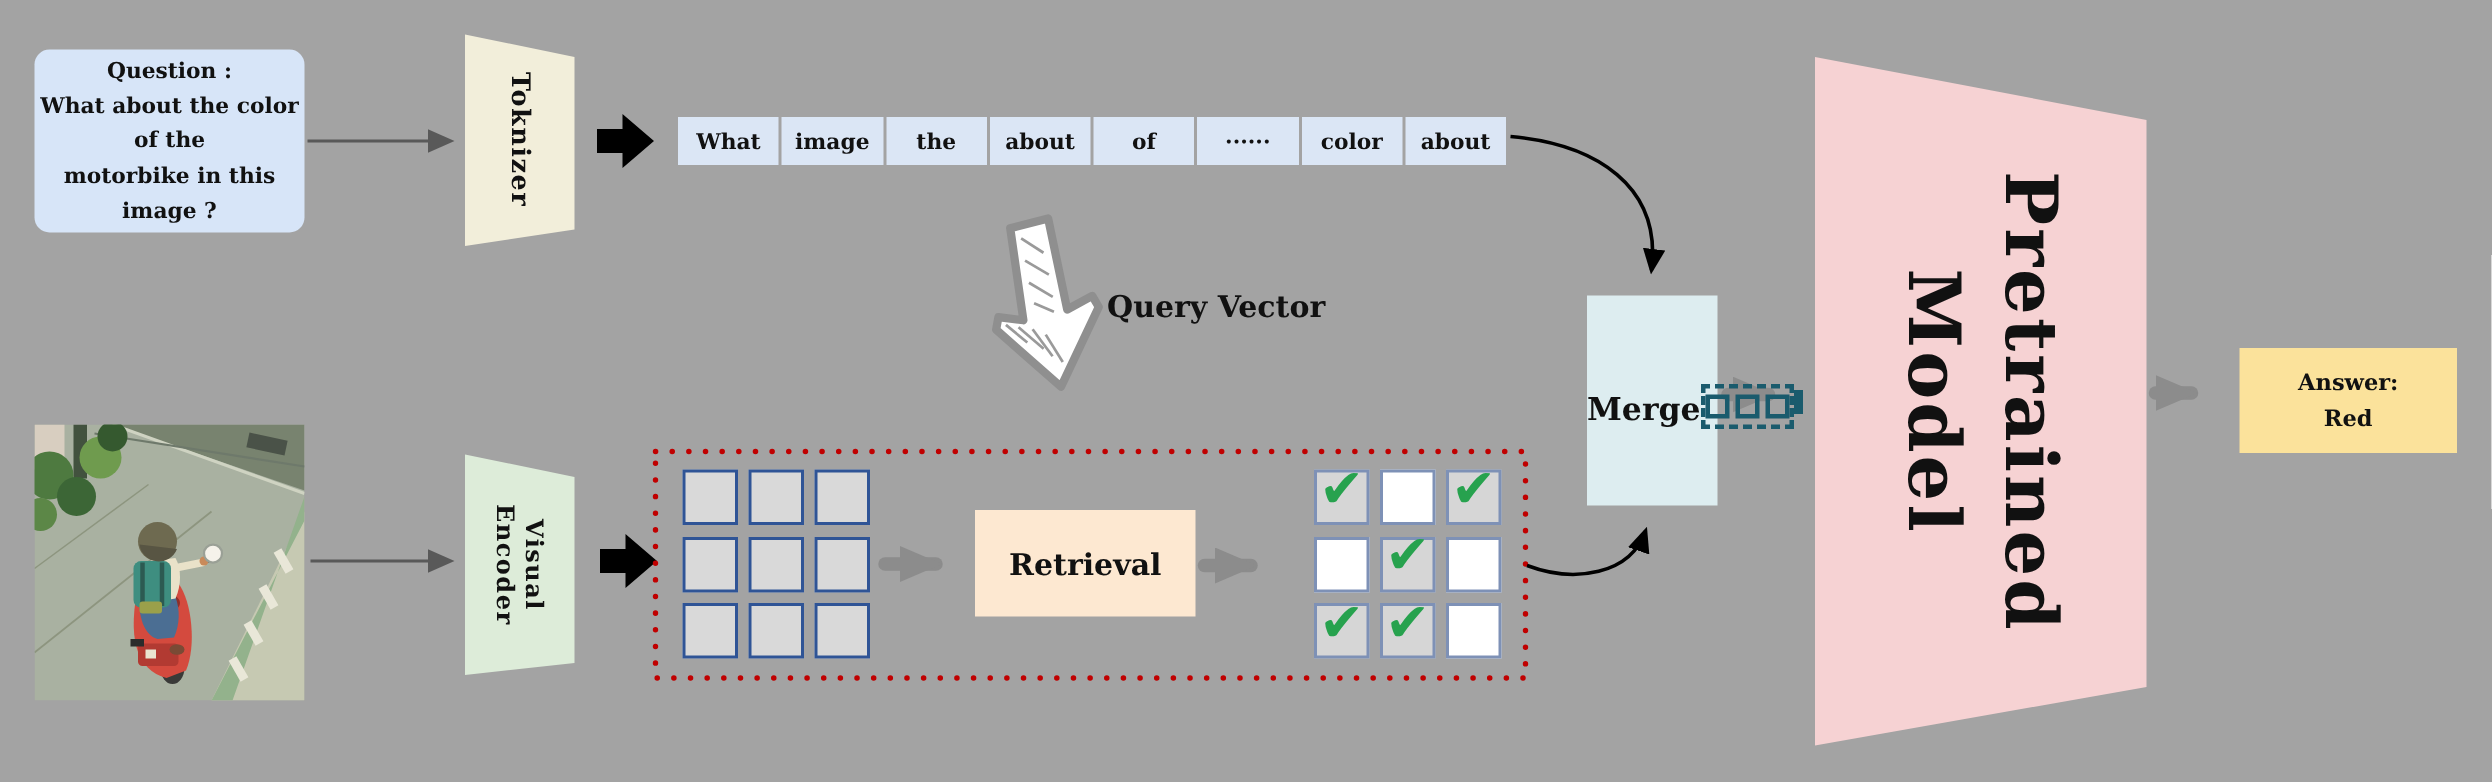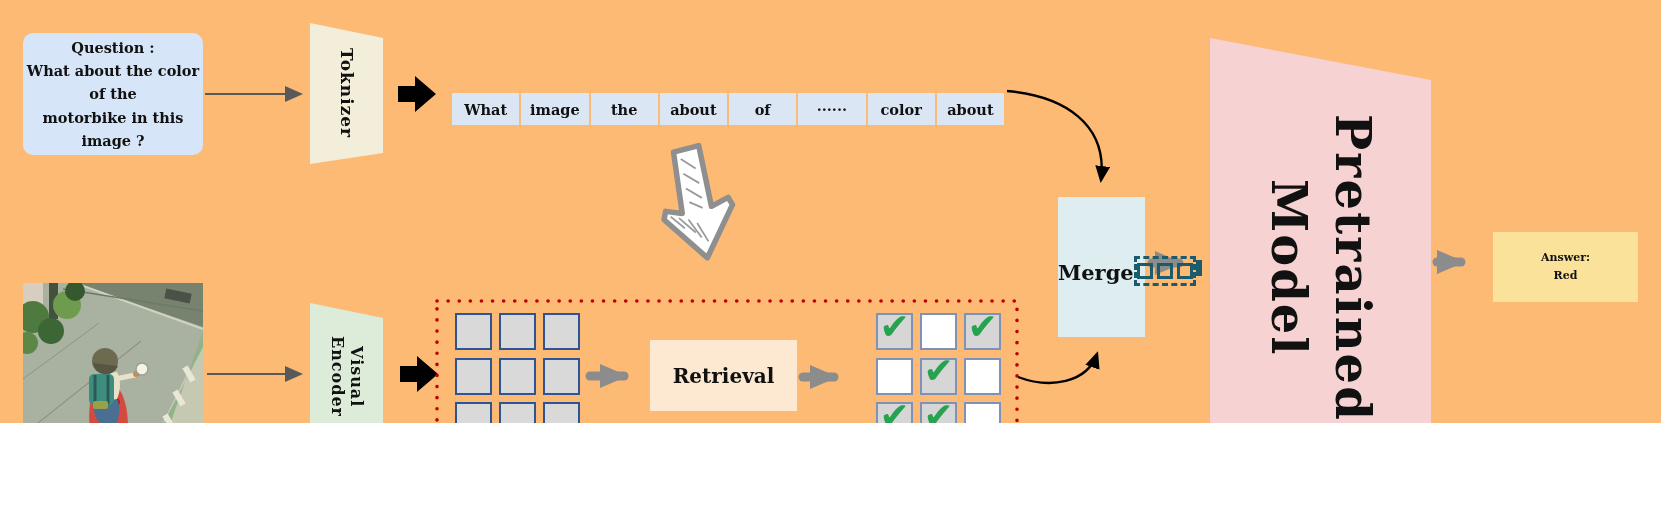--- a/index.html
+++ b/index.html
@@ -1,17 +1,17 @@
 <!DOCTYPE html>
 <html><head>
 <meta charset="utf-8">
 <style>
   html,body{margin:0;padding:0;background:#ffffff;}
   #canvas{
-    position:relative;width:1661px;height:423px;background:#fdba74;
+    position:relative;width:1661px;height:521px;background:#a3a3a3;
     font-family:"DejaVu Serif","Liberation Serif",serif;overflow:hidden;
   }
   #shape-layer{position:absolute;left:0;top:0;width:1661px;height:521px;}
 
   .abs{position:absolute;}
 
   
   #question-box{
     left:23px;top:33px;width:180px;height:122px;background:#d7e5f8;border-radius:10px;
     display:flex;align-items:center;justify-content:center;text-align:center;
@@ -23,21 +23,21 @@
     display:flex;align-items:center;justify-content:center;
     writing-mode:vertical-rl;text-align:center;font-weight:bold;color:#111;
     white-space:pre-line;letter-spacing:1px;
   }
   #tokenizer-label{left:310px;top:23px;width:73px;height:141px;font-size:17px;}
   #visual-encoder-label{left:310px;top:303px;width:73px;height:147px;font-size:16px;line-height:1.2;}
   #pretrained-label{left:1210px;top:38px;width:221px;height:459px;font-size:48px;line-height:1.35;letter-spacing:2px;}
 
   
   #token-row{
-    left:452px;top:78px;width:552px;height:32px;display:flex;gap:2px;margin-top:15px;
+    left:452px;top:78px;width:552px;height:32px;display:flex;gap:2px;
   }
   .token-cell{
     flex:1;background:#dbe6f5;display:flex;align-items:center;justify-content:center;
     font-weight:bold;font-size:14.5px;color:#111;
   }
 
   
   #query-vector-label{
     left:738px;top:191px;width:170px;height:26px;font-weight:bold;font-size:20px;color:#111;
     display:flex;align-items:center;
@@ -83,21 +83,21 @@
     display:flex;align-items:center;justify-content:center;gap:4px;
   }
   .merge-sq{width:10px;height:10px;border:3px solid #1a5b6d;background:transparent;}
   #merge-chevron{margin-top:2px;}
   #merge-small-square{margin-top:1px;width:11px;height:10px;border:3px solid #1a5b6d;}
 
   
   #answer-box{
     left:1493px;top:232px;width:145px;height:70px;background:#fbe29b;
     display:flex;align-items:center;justify-content:center;text-align:center;
-    font-weight:bold;font-size:11px;line-height:1.6;color:#111;white-space:pre-line;
+    font-weight:bold;font-size:15px;line-height:1.6;color:#111;white-space:pre-line;
   }
 
   
   #scene-image{left:23px;top:283px;width:180px;height:184px;}
 </style>
 </head>
 <body>
 
 <div id="canvas">
 
@@ -161,20 +161,21 @@
       <div class="token-cell">What</div>
       <div class="token-cell">image</div>
       <div class="token-cell">the</div>
       <div class="token-cell">about</div>
       <div class="token-cell">of</div>
       <div class="token-cell">······</div>
       <div class="token-cell">color</div>
       <div class="token-cell">about</div>
     </div>
 
+  <div class="abs" id="query-vector-label">Query Vector</div>
 
   <svg class="abs" id="scene-image" viewBox="0 0 180 184" xmlns="http://www.w3.org/2000/svg">
     <rect x="0" y="0" width="180" height="184" fill="#a9b1a1"></rect>
     <polygon points="52,0 180,0 180,44" fill="#78836f"></polygon>
     <line x1="52" y1="0" x2="180" y2="46" stroke="#cfd3c2" stroke-width="2"></line>
     <rect x="142" y="8" width="26" height="10" fill="#4a5248" transform="rotate(12 155 13)"></rect>
     <line x1="40" y1="6" x2="180" y2="28" stroke="#6e796b" stroke-width="1.4"></line>
     <polygon points="118,184 180,58 180,184" fill="#c6c9b2"></polygon>
     <polygon points="118,184 132,184 180,48 180,64" fill="#93b28c"></polygon>
     <g fill="#e9e7d8">

